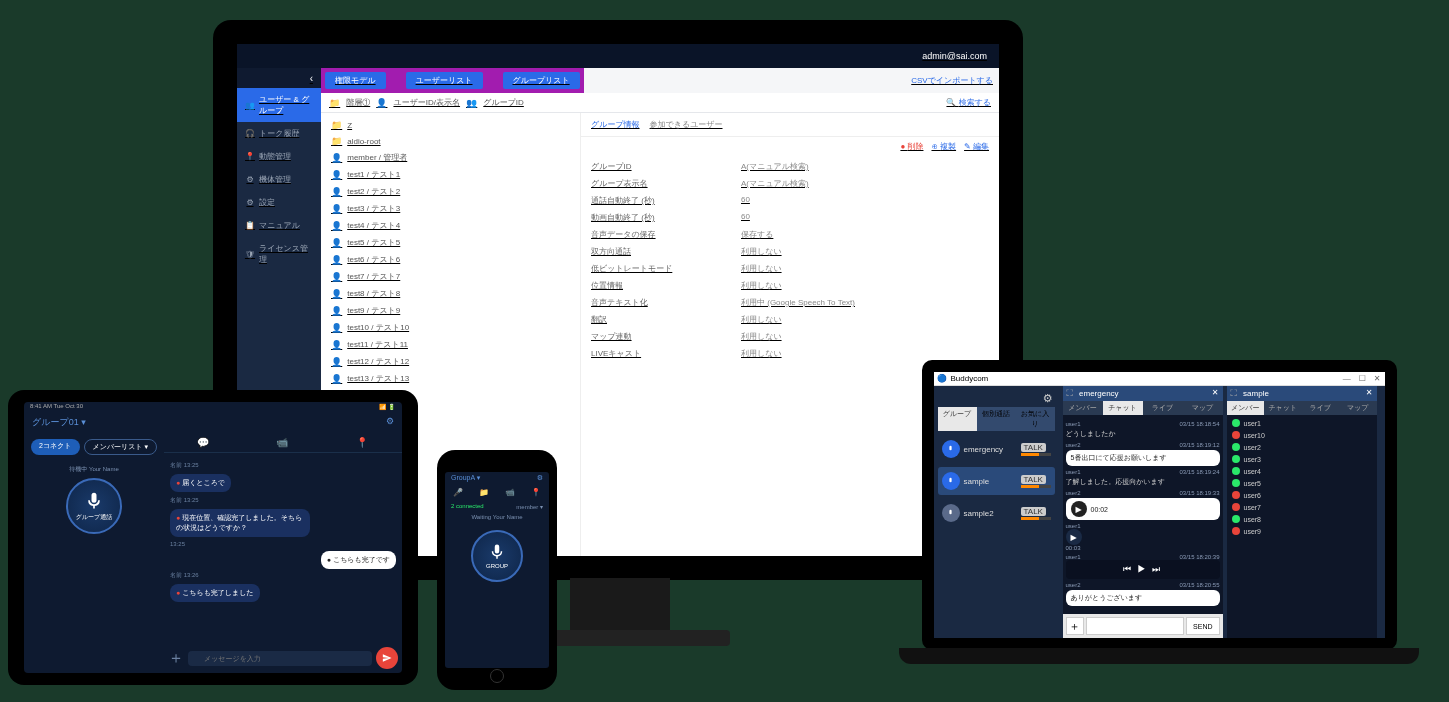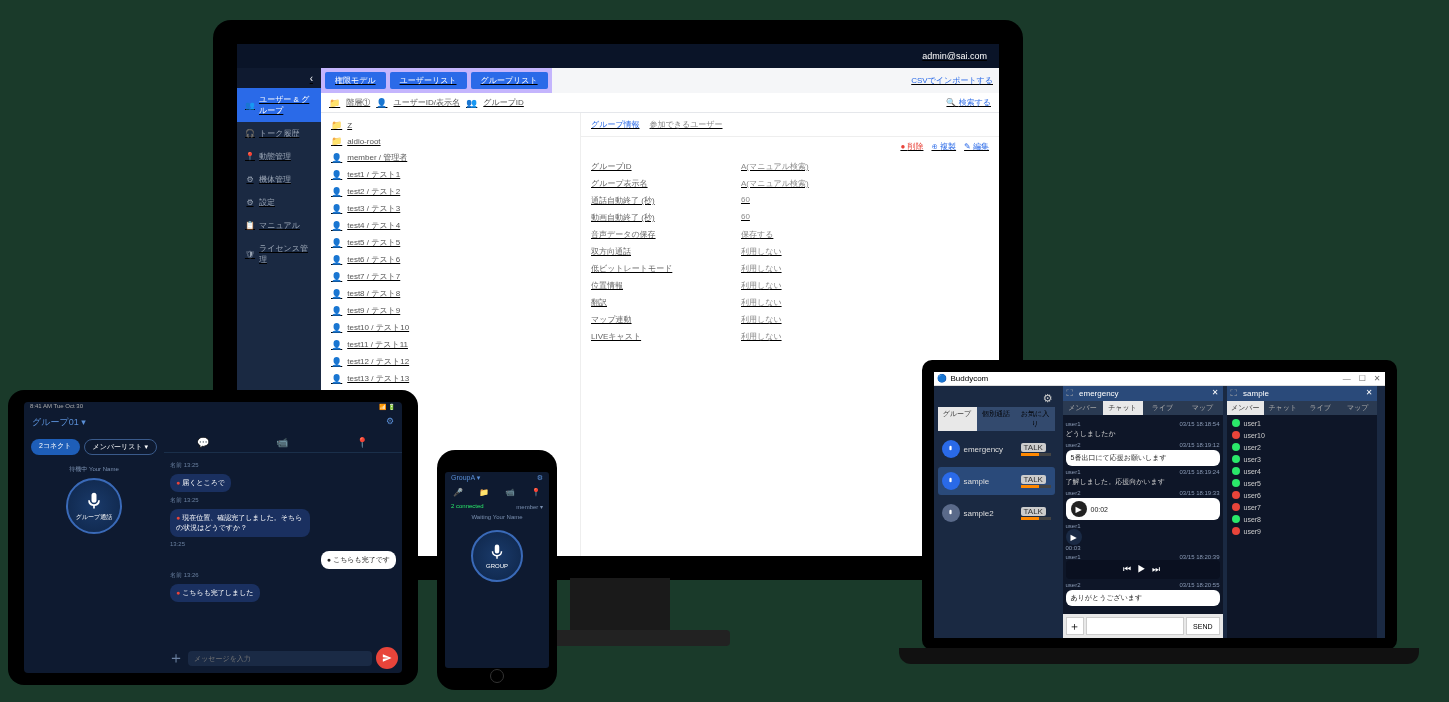--- a/index.html
+++ b/index.html
@@ -14,21 +14,21 @@
 
 .admin-header { background: #0a1428; height: 24px; display: flex; justify-content: flex-end; align-items: center; padding: 0 12px; color: #fff; font-size: 9px; }
 .admin-body { display: flex; flex: 1; min-height: 0; }
 .sidebar { width: 84px; background: #1a2942; display: flex; flex-direction: column; }
 .sidebar-collapse { height: 20px; background: #0f1a30; display: flex; align-items: center; justify-content: flex-end; padding-right: 8px; color: #fff; font-size: 10px; }
 .sidebar-item { padding: 6px 8px; color: #9aa5b5; font-size: 8px; display: flex; align-items: center; gap: 4px; cursor: pointer; }
 .sidebar-item.active { background: #2a6ae8; color: #fff; }
 .sidebar-icon { width: 10px; height: 10px; display: inline-flex; align-items: center; justify-content: center; }
 
 .main { flex: 1; display: flex; flex-direction: column; background: #f5f6f8; }
-.tabbar { display: flex; gap: 4px; padding: 4px; background: #c4b5fd; }
+.tabbar { display: flex; gap: 20px; padding: 4px; background: #a21caf; }
 .tab-btn { padding: 3px 10px; font-size: 8px; background: #2a6ae8; color: #fff; border: none; border-radius: 2px; cursor: pointer; }
 .breadcrumbs { padding: 4px 8px; font-size: 8px; color: #555; display: flex; gap: 6px; align-items: center; background: #fff; border-bottom: 1px solid #e5e7eb; }
 .bc-search { margin-left: auto; color: #2a6ae8; text-align: center; }
 .content-split { display: flex; flex: 1; min-height: 0; background: #fff; }
 .tree { width: 260px; overflow-y: auto; padding: 4px 0; border-right: 1px solid #eee; }
 .tree-item { padding: 3px 10px; font-size: 8px; color: #555; display: flex; align-items: center; gap: 5px; cursor: pointer; }
 .folder-icon { color: #f4a020; font-size: 9px; }
 .user-icon { color: #2a6ae8; font-size: 9px; }
 .detail { flex: 1; padding: 0; }
 .detail-tabs { display: flex; gap: 10px; padding: 6px 10px; font-size: 8px; border-bottom: 1px solid #eee; }
@@ -61,21 +61,21 @@
 .tablet-right { flex: 1; display: flex; flex-direction: column; }
 .tablet-right-tabs { display: flex; justify-content: space-around; padding: 4px 0; font-size: 8px; color: #6a80a0; border-bottom: 1px solid #1a2f4a; }
 .trt { text-align: center; cursor: pointer; }
 .trt.active { color: #eee; }
 .trt-icon { font-size: 10px; }
 .chat-area { flex: 1; padding: 6px; overflow-y: auto; font-size: 7px; }
 .chat-meta { color: #6a80a0; font-size: 6px; margin: 2px 0; }
 .bubble-in { background: #1a3060; padding: 4px 6px; border-radius: 8px; margin: 2px 0; display: inline-block; max-width: 140px; }
 .bubble-out { background: #fff; color: #222; padding: 4px 6px; border-radius: 8px; margin: 2px 0; float: right; clear: both; }
 .chat-input-row { display: flex; padding: 4px; gap: 4px; align-items: center; }
-.chat-input { flex: 1; background: #1a2a45; border: none; padding: 4px 6px; font-size: 7px; color: #fff; border-radius: 4px; }
+.chat-input { flex: 1; background: #1a2a45; border: none; padding: 4px 16px; font-size: 7px; color: #fff; border-radius: 4px; }
 .send-btn { width: 22px; height: 22px; background: #e8443a; border-radius: 50%; display: flex; align-items: center; justify-content: center; cursor: pointer; }
 
 
 .phone { position: absolute; left: 437px; top: 450px; width: 120px; height: 240px; background: #000; border-radius: 18px; padding: 22px 8px; }
 .phone-screen { width: 100%; height: 100%; background: #0e1a30; border-radius: 3px; display: flex; flex-direction: column; color: #fff; overflow: hidden; }
 .phone-header { padding: 2px 6px; font-size: 7px; color: #5a8fd6; display: flex; justify-content: space-between; }
 .phone-icons { display: flex; justify-content: space-around; padding: 4px 0; font-size: 8px; color: #6a80a0; }
 .phone-icons .on { color: #fff; }
 .phone-status { font-size: 6px; color: #2ae86a; padding: 2px 6px; display: flex; justify-content: space-between; }
 .phone-status-r { color: #7a90b0; }
@@ -307,20 +307,24 @@
                 </div>
                 <div class="prop-row">
                   <span class="prop-key">低ビットレートモード</span>
                   <span class="prop-val">利用しない</span>
                 </div>
                 <div class="prop-row">
                   <span class="prop-key">位置情報</span>
                   <span class="prop-val">利用しない</span>
                 </div>
                 <div class="prop-row">
+                  <span class="prop-key">音声テキスト化</span>
+                  <span class="prop-val">利用中 (Google Speech To Text)</span>
+                </div>
+                <div class="prop-row">
                   <span class="prop-key">翻訳</span>
                   <span class="prop-val">利用しない</span>
                 </div>
                 <div class="prop-row">
                   <span class="prop-key">マップ連動</span>
                   <span class="prop-val">利用しない</span>
                 </div>
                 <div class="prop-row">
                   <span class="prop-key">LIVEキャスト</span>
                   <span class="prop-val">利用しない</span>

